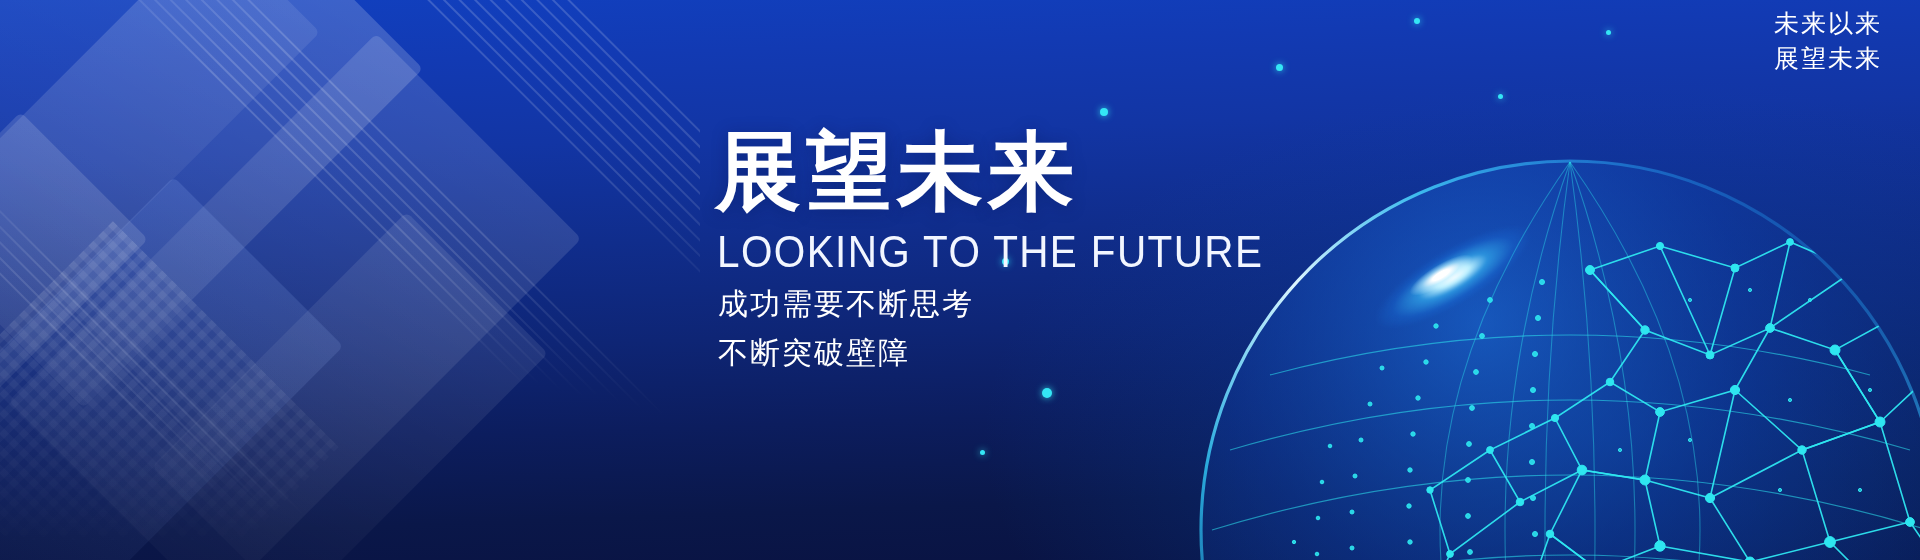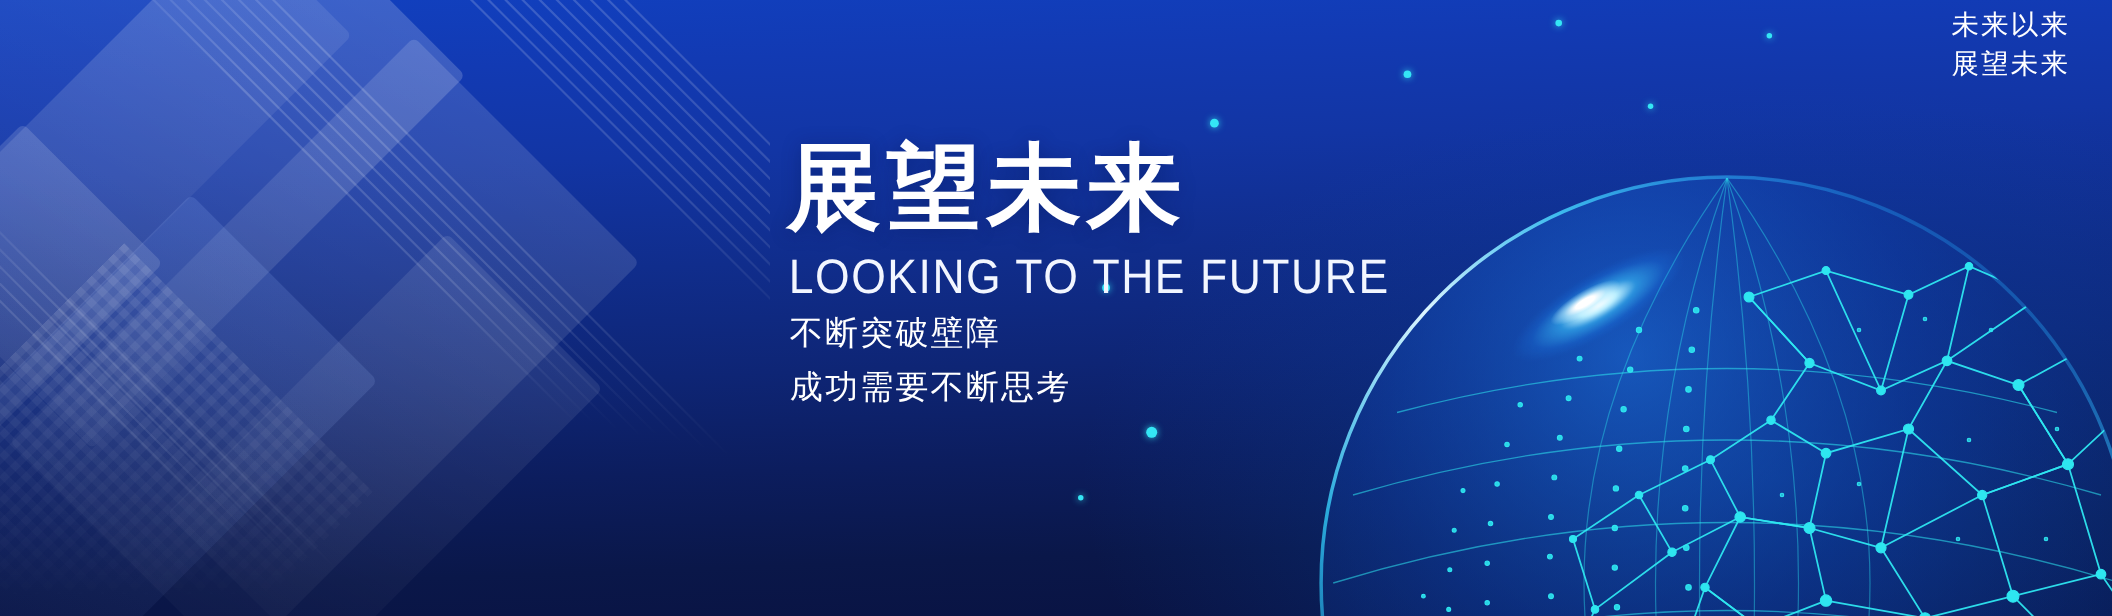--- a/index.html
+++ b/index.html
@@ -439,17 +439,17 @@
   </div>
 
   <div id="corner">
     <div>未来以来</div>
     <div>展望未来</div>
   </div>
 
   <div id="copy">
     <h1 id="title-cn">展望未来</h1>
     <div id="title-en">LOOKING TO THE FUTURE</div>
+    <div class="sub-cn">成功需要不断思考</div>
     <div class="sub-cn">不断突破壁障</div>
-    <div class="sub-cn">成功需要不断思考</div>
   </div>
 
 </div>
 
 </body></html>

